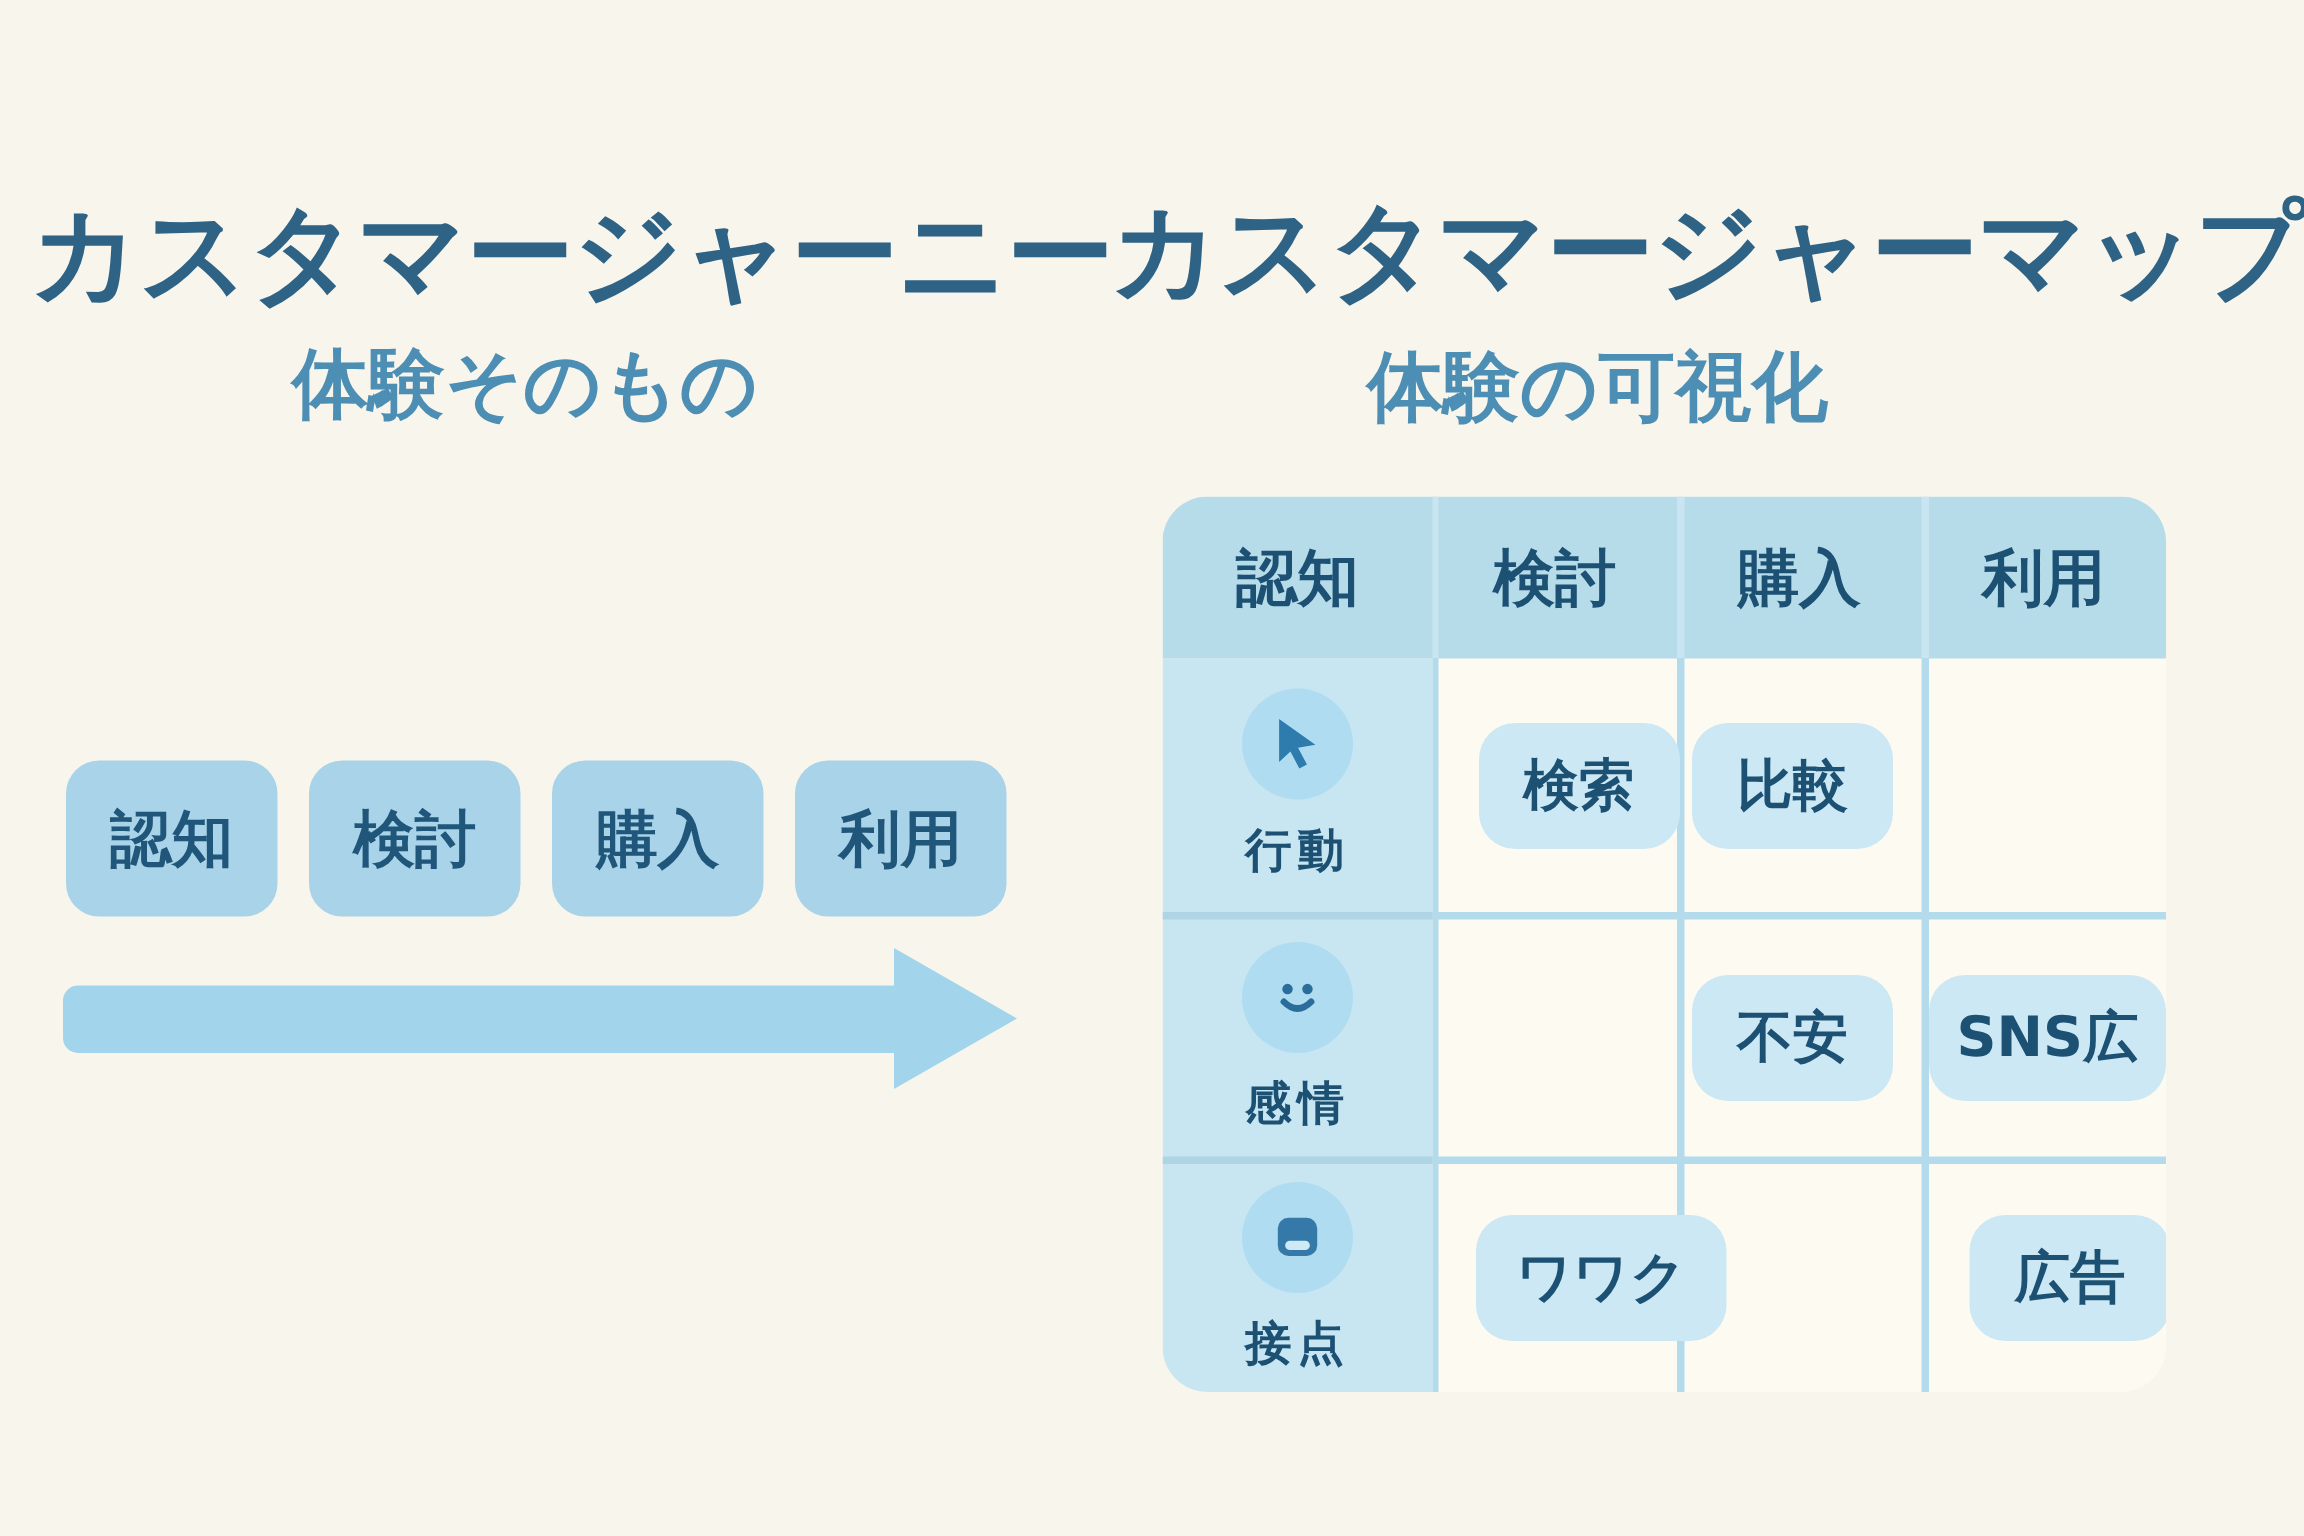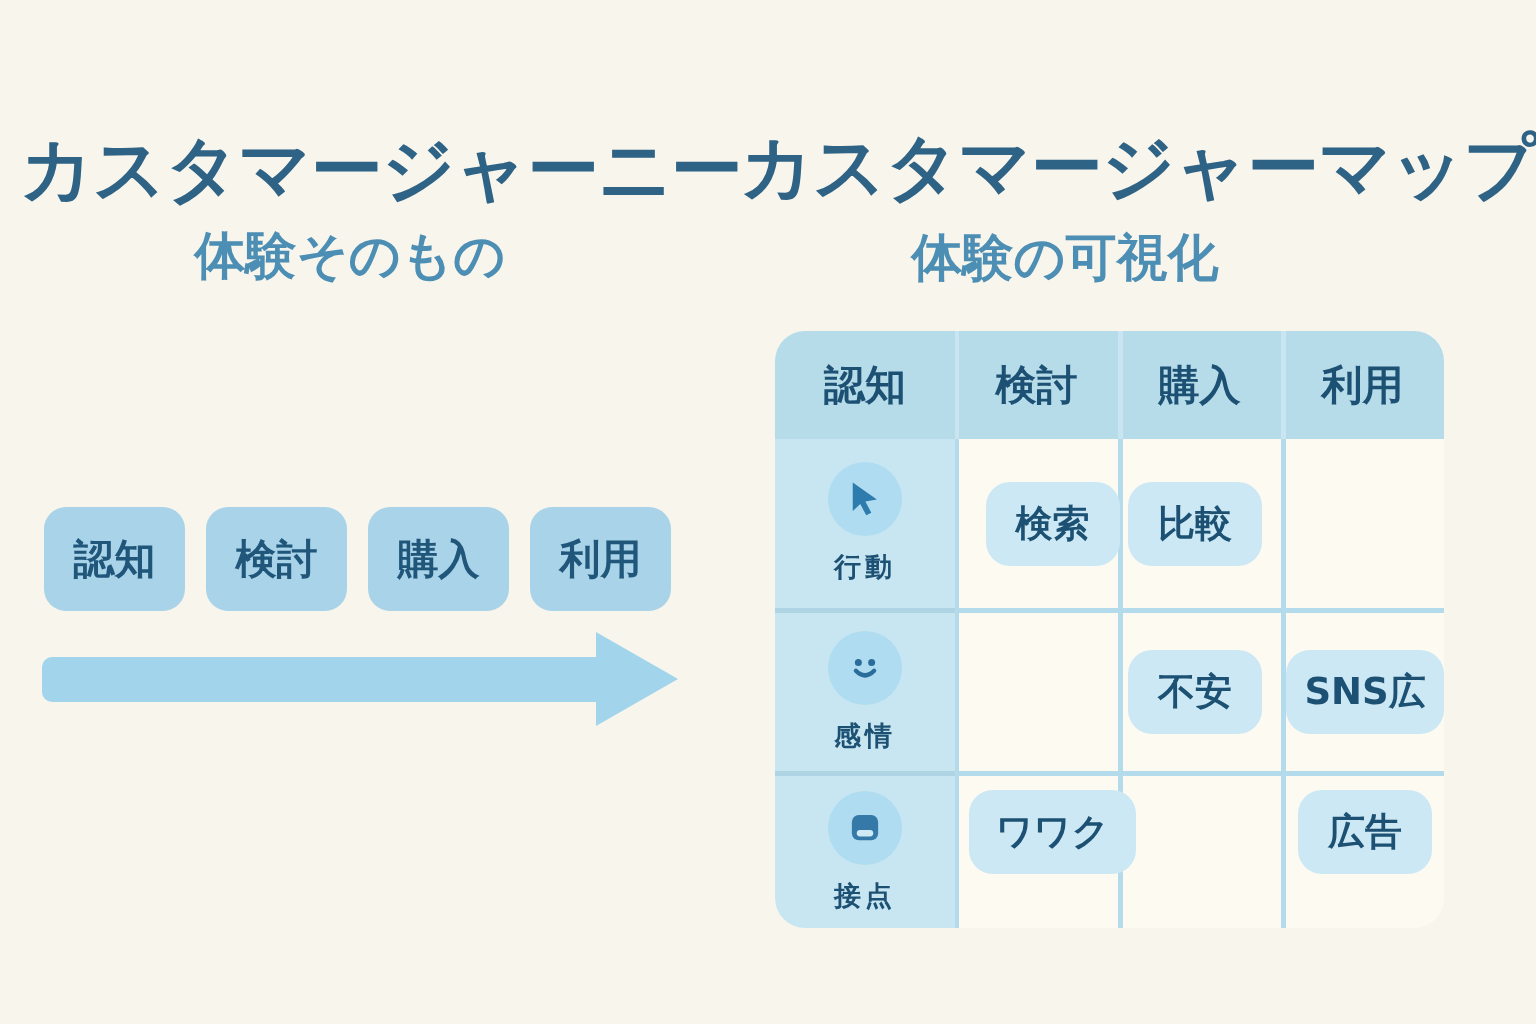--- a/index.html
+++ b/index.html
@@ -90,34 +90,34 @@
   .row-label.r1{top:108px;height:169px;}
   .row-label.r2{top:282px;height:158px;}
   .row-label.r3{top:445px;height:152px;}
   .icon-circle{
     width:74px;height:74px;border-radius:50%;
     background:#afdcf0;
     display:flex;align-items:center;justify-content:center;
   }
   .icon-circle svg{width:42px;height:42px;}
   .row-label-text{
-    margin-top:13px;font-size:27px;font-weight:bold;color:#1d5174;
+    margin-top:13px;font-size:31px;font-weight:bold;color:#1d5174;
     letter-spacing:4px;
   }
 
   .cell{
     position:absolute;
     display:flex;align-items:center;justify-content:center;
   }
   .cell.c2{left:184px;width:187px;}
   .cell.c3{left:348px;width:144px;}
   .cell.c4{left:511px;width:158px;}
   .cell.r1{top:108px;height:169px;}
   .cell.r2{top:282px;height:158px;}
-  .cell.r3{top:425px;height:152px;}
+  .cell.r3{top:445px;height:152px;padding-left:15px;}
   .chip{
     min-width:80px;height:84px;padding:0 27px;border-radius:24px;
     background:#cce8f4;
     display:flex;align-items:center;justify-content:center;
     font-size:37px;font-weight:bold;color:#1d5174;white-space:nowrap;
   }
 </style>
 </head>
 <body>
 

